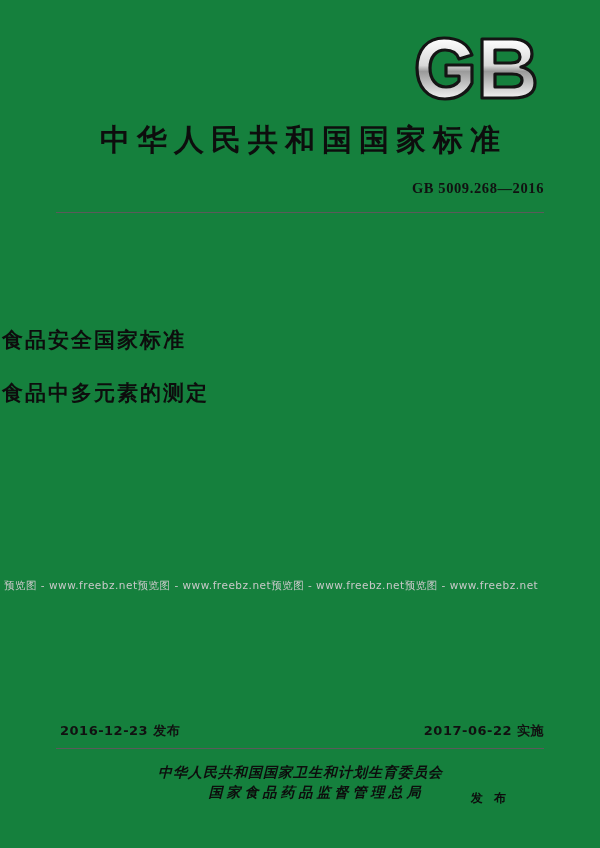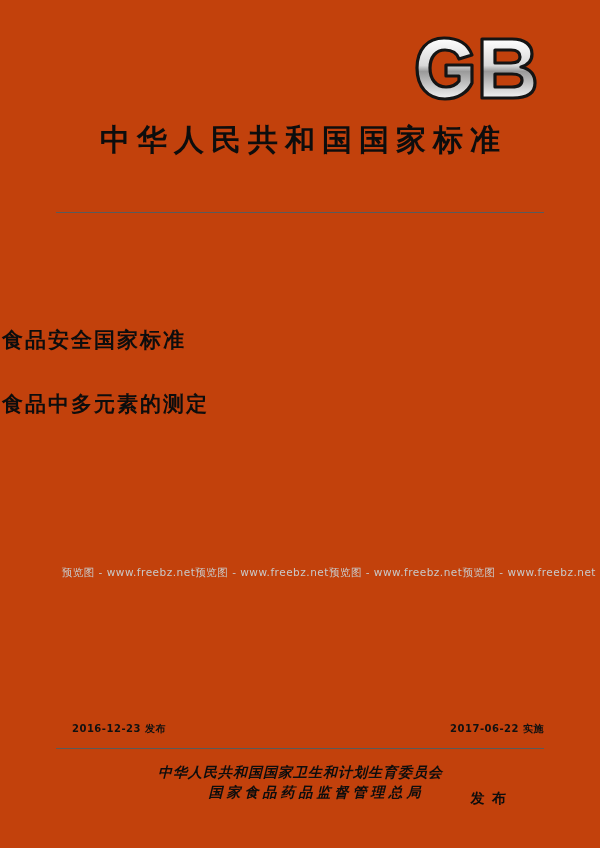--- a/index.html
+++ b/index.html
@@ -11,21 +11,21 @@
     height: 848px;
     background: #ffffff;
     font-family: "Liberation Sans", sans-serif;
     color: #111111;
     overflow: hidden;
   }
   .page {
     position: relative;
     width: 600px;
     height: 848px;
-    background: #c2410c;
+    background: #15803d;
   }
 
   
   .gb-logo-wrap {
     position: absolute;
     right: 56px;
     top: 34px;
     width: 130px;
     height: 70px;
   }
@@ -81,63 +81,63 @@
   .doc-title {
     font-family: "DejaVu Sans", "Liberation Sans", sans-serif;
     font-size: 21px;
     font-weight: bold;
     letter-spacing: 2px;
     color: #0d0d0d;
     text-indent: 2px;
     line-height: 1.0;
   }
   .doc-subtitle {
-    margin-top: 43px;
+    margin-top: 32px;
     font-family: "DejaVu Sans", "Liberation Sans", sans-serif;
     font-size: 21px;
     font-weight: bold;
     letter-spacing: 2px;
     color: #0d0d0d;
     text-indent: 2px;
     line-height: 1.0;
   }
 
   
   .watermark {
     position: absolute;
     left: 0;
     right: 0;
-    top: 563px;
+    top: 576px;
     height: 20px;
     display: flex;
-    justify-content: flex-end;
+    justify-content: flex-start;
     align-items: center;
     padding: 0 4px;
     box-sizing: border-box;
     font-family: "DejaVu Sans", "Liberation Sans", sans-serif;
     font-size: 10.5px;
     color: #c9c9c9;
     letter-spacing: 0.5px;
     white-space: nowrap;
   }
   .watermark span {
     flex: 0 0 auto;
   }
 
   
   .date-row {
     position: absolute;
-    left: 72px;
+    left: 60px;
     right: 56px;
     top: 722px;
     display: flex;
     justify-content: space-between;
     align-items: baseline;
     font-family: "DejaVu Sans", "Liberation Sans", sans-serif;
-    font-size: 10px;
+    font-size: 13px;
     font-weight: bold;
     color: #111111;
     letter-spacing: 0.5px;
   }
 
   
   .rule-bottom {
     position: absolute;
     left: 56px;
     right: 56px;
@@ -172,22 +172,22 @@
   .issuer-line-2 .issuer-name {
     letter-spacing: 4px;
     text-indent: 4px;
     font-size: 14px;
     font-weight: bold;
   }
   .issue-word {
     position: absolute;
     right: 92px;
     top: 790px;
-    font-family: Liberation Serif, serif;
-    font-size: 14px;
+    font-family: Liberation Mono, monospace;
+    font-size: 12px;
     font-weight: bold;
     letter-spacing: 2px;
     color: #0d0d0d;
   }
 </style>
 </head>
 <body>
 
 <div class="page">
 
@@ -219,20 +219,21 @@
                C116 35 121 40 121 49
                C121 59 113 64 99 64
                L68 64 Z
                M81 16 L81 29 L97 29 C103 29 106 27 106 23 C106 18 103 16 97 16 Z
                M81 40 L81 53 L98 53 C105 53 108 50 108 46 C108 42 105 40 98 40 Z" fill="url(#gbgrad)" stroke="#141414" stroke-width="3.2" stroke-linejoin="round"></path>
     </svg>
   </div>
 
   <div class="std-title">中华人民共和国国家标准</div>
 
+  <div class="std-number">GB 5009.268—2016</div>
 
   <div class="rule-top"></div>
 
   <div class="doc-title-block">
     <div class="doc-title">食品安全国家标准</div>
     <div class="doc-subtitle">食品中多元素的测定</div>
   </div>
 
   <div class="watermark">
     <span>预览图 - www.freebz.net</span>

